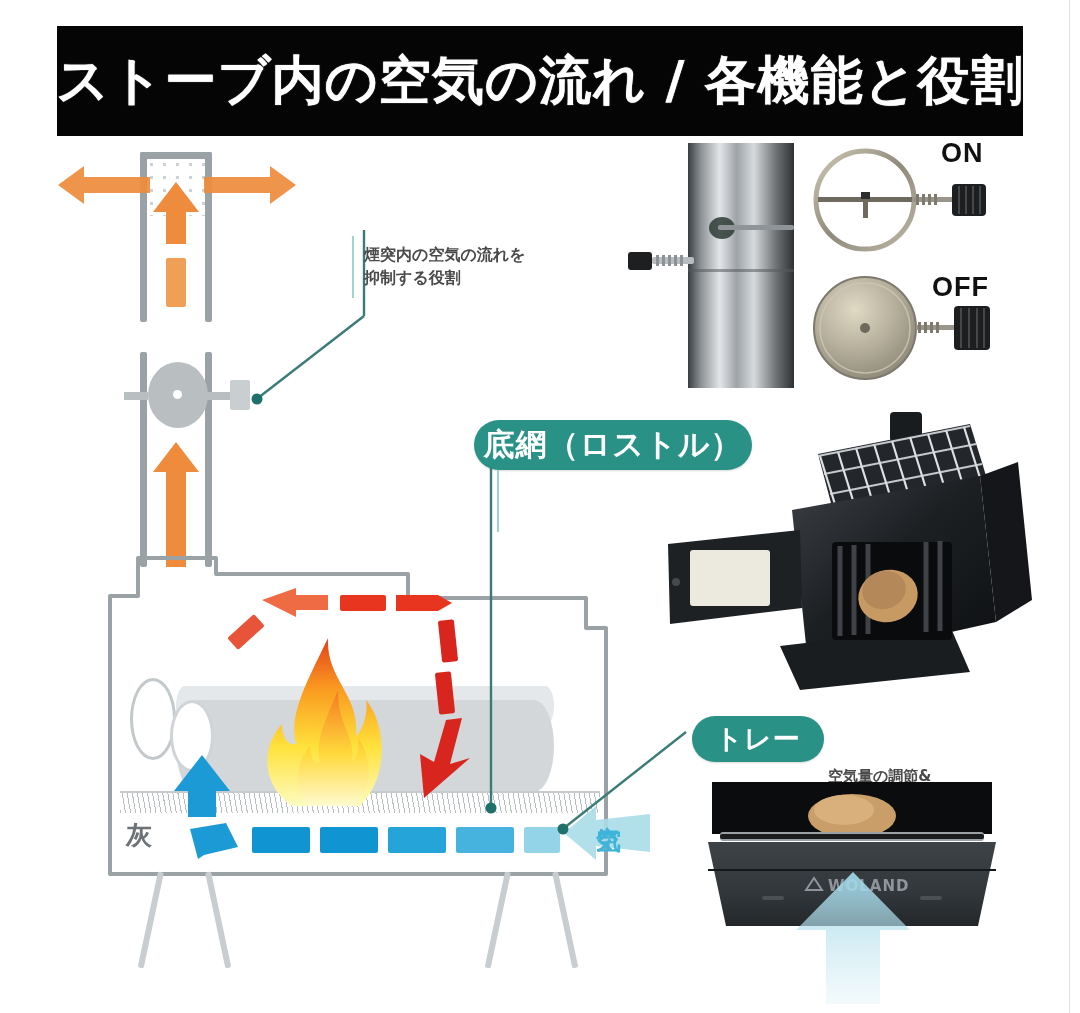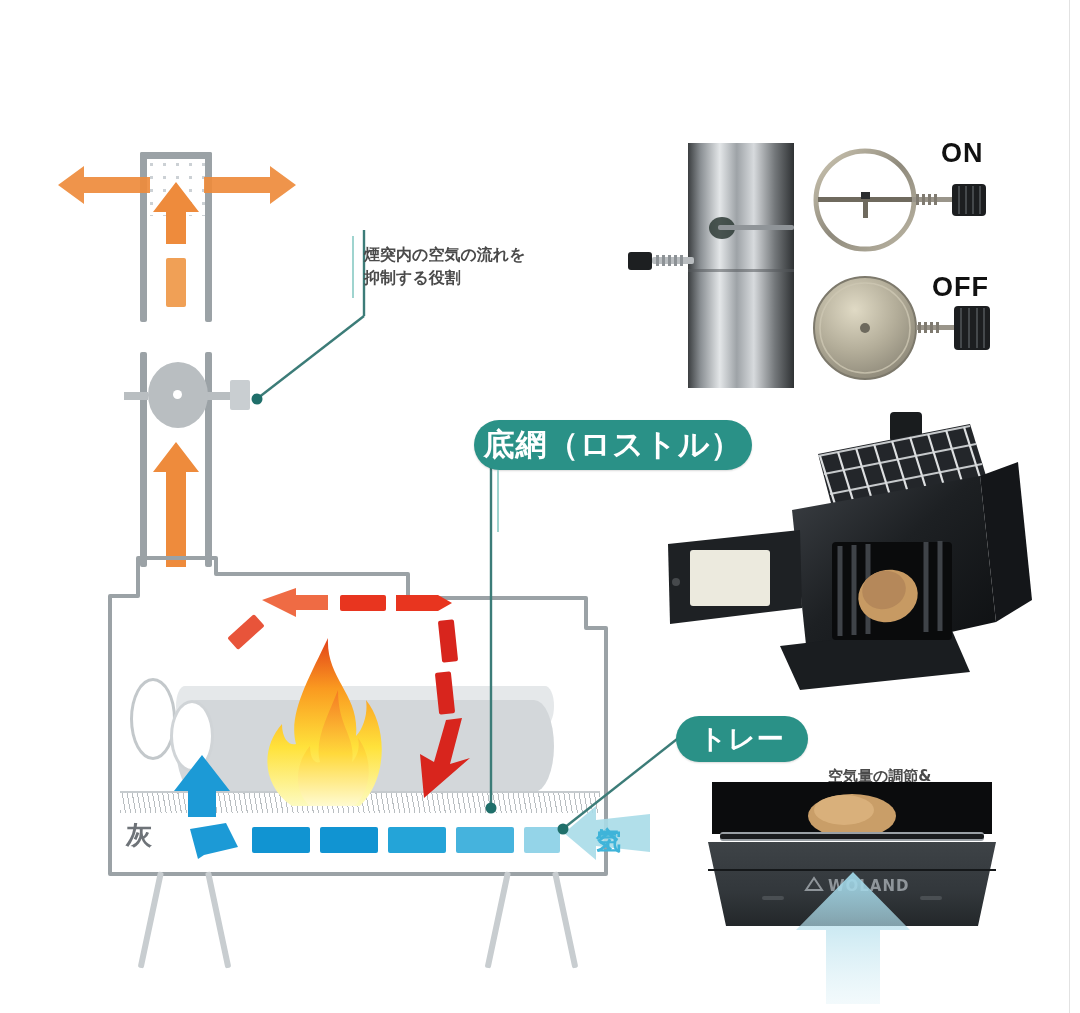--- a/index.html
+++ b/index.html
@@ -142,20 +142,23 @@
     letter-spacing: 1px;
   }
 </style>
 </head>
 <body>
 
 <div id="canvas">
 
   <div class="edge-rule" style="left:1069px;"></div>
 
+  <div id="title-banner">
+    <div id="title-text">ストーブ内の空気の流れ / 各機能と役割</div>
+  </div>
 
   <div class="pipe-wall" style="left:140px; top:152px; height:170px;"></div>
   <div class="pipe-wall" style="left:205px; top:152px; height:170px;"></div>
   <div class="pipe-cap" style="left:140px; top:152px; width:72px;"></div>
   <div class="perf-dots" style="left:145px; top:158px; width:62px; height:58px;"></div>
 
   <svg class="leader" style="left:58px; top:160px; width:92px; height:50px;" viewBox="0 0 92 50">
     <polygon points="0,25 26,6 26,17 92,17 92,33 26,33 26,44" fill="#ee8b3c" opacity="0.92"></polygon>
   </svg>
   <svg class="leader" style="left:204px; top:160px; width:92px; height:50px;" viewBox="0 0 92 50">
@@ -273,21 +276,21 @@
   </svg>
   <div class="pill" style="left:474px; top:420px; width:278px; height:50px; font-size:31px;">
     <span>底網（ロストル）</span>
   </div>
   <div class="desc-rule" style="left:497px; top:470px; height:62px;"></div>
 
   <svg class="leader" style="left:548px; top:730px; width:140px; height:110px;" viewBox="0 0 140 110">
     <line x1="138" y1="2" x2="16" y2="98"></line>
     <circle cx="15" cy="99" r="5.5"></circle>
   </svg>
-  <div class="pill" style="left:676px; top:716px; width:132px; height:46px; font-size:27px;text-align:center;">
+  <div class="pill" style="left:692px; top:716px; width:132px; height:46px; font-size:27px;text-align:center;">
     <span>トレー</span>
   </div>
   <div class="desc" style="left:828px; top:745px; width:200px; font-size:15px;margin-top:21px;">空気量の調節&amp;
 灰受けの役割</div>
 
   <div class="photo" style="left:688px; top:143px; width:106px; height:245px;">
     <svg width="106" height="245" viewBox="0 0 106 245">
       <defs>
         <linearGradient id="steel" x1="0" y1="0" x2="1" y2="0">
           <stop offset="0%" stop-color="#3b3e40"></stop>

